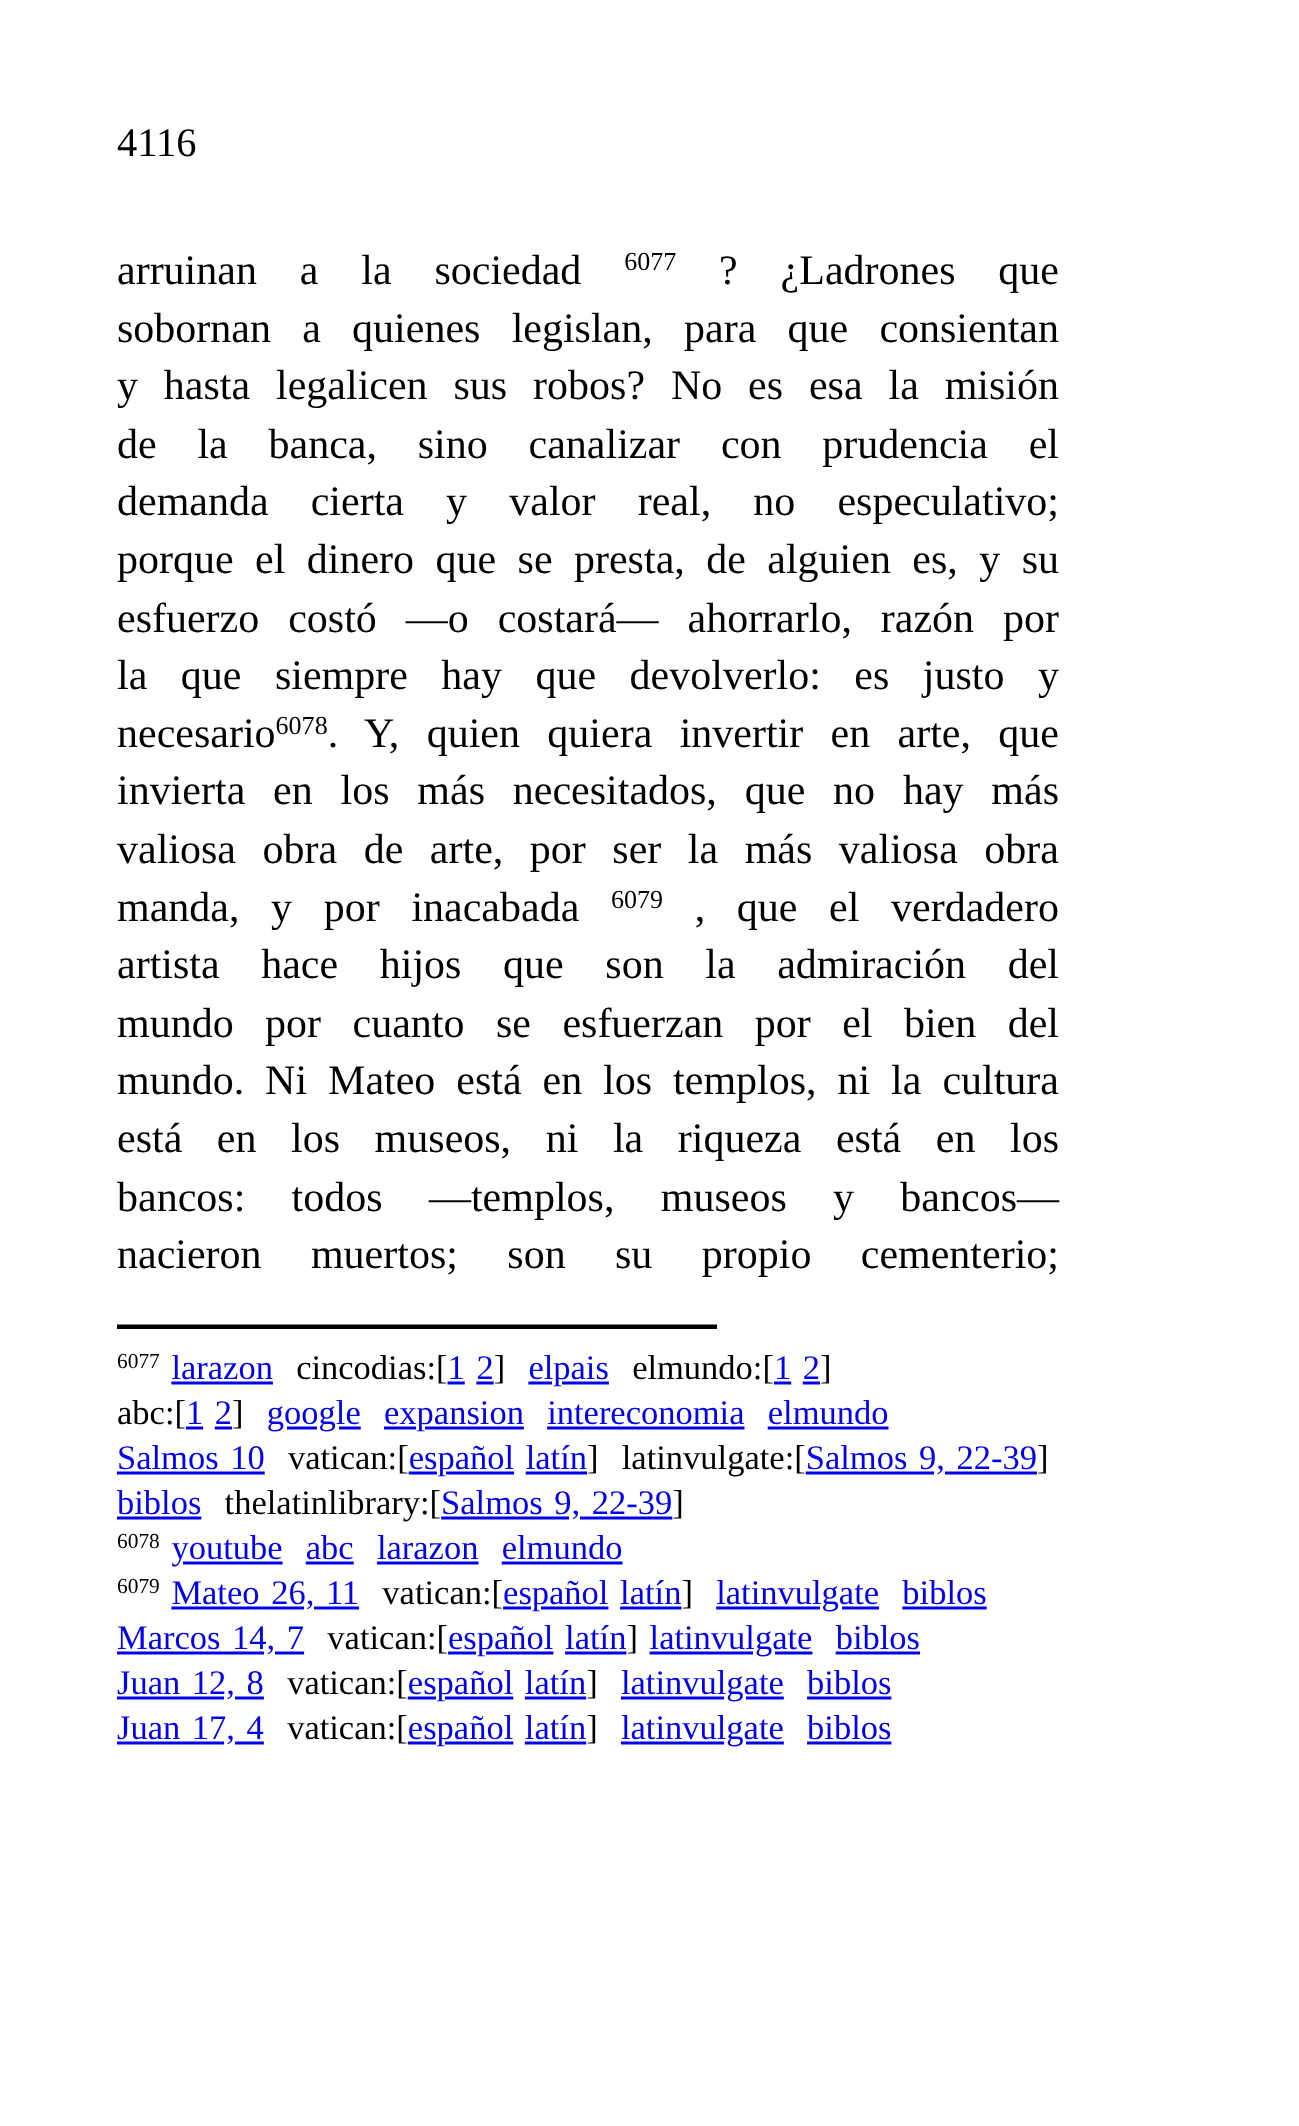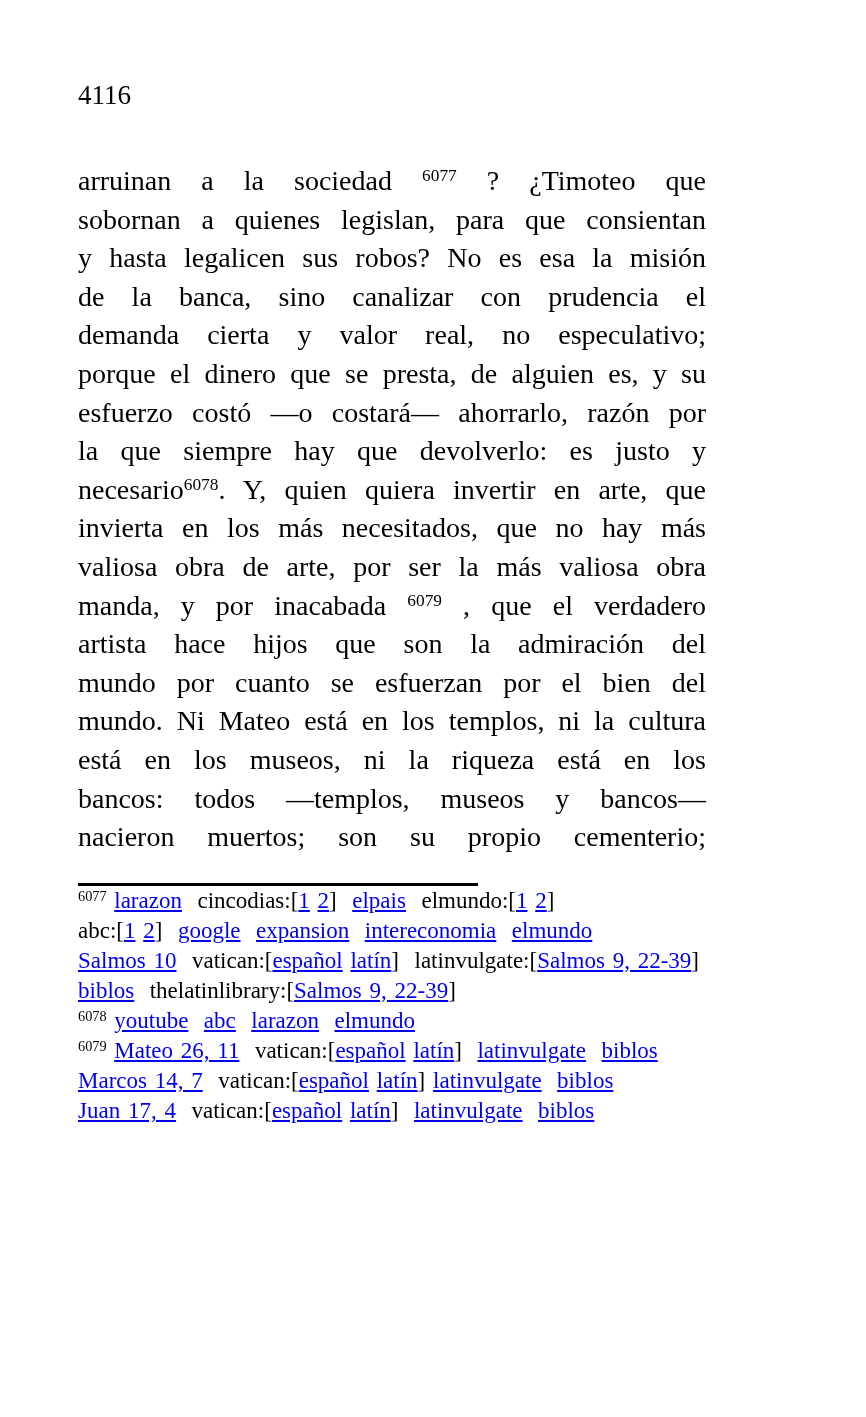--- a/index.html
+++ b/index.html
@@ -8,31 +8,31 @@
     font-family:"Liberation Serif","DejaVu Serif",serif;
     box-sizing:border-box;padding:80px 118px 0 78px;overflow:hidden;position:relative;
   }
   .page-number{font-size:27px;line-height:30px;}
   .body-text{margin-top:52px;font-size:28px;line-height:38.6px;}
   .bline{text-align:justify;text-align-last:justify;}
   .sup{
     font-size:0.62em;position:relative;top:-0.5em;vertical-align:baseline;line-height:0;
   }
   .footnote-rule{margin-top:26px;width:400px;height:3px;background:#000;}
-  .footnotes{font-size:23px;line-height:30px;word-spacing:2px;}
+  .footnotes{margin-top:11px;font-size:23px;line-height:30px;word-spacing:2px;}
   .fline{white-space:pre-wrap;}
   a.lnk{color:var(--link,#0000EE);text-decoration:underline;cursor:pointer;}
 </style>
 </head>
 <body>
 
 <div class="page">
   <div class="page-number">4116</div>
   <div class="body-text" id="body-lines">
-      <div class="bline"><span>arruinan a la sociedad </span><span class="sup">6077</span><span> ? ¿Timoteo que</span></div>
+      <div class="bline"><span>arruinan a la sociedad </span><span class="sup">6077</span><span> ? ¿Ladrones que</span></div>
       <div class="bline"><span>sobornan a quienes legislan, para que consientan</span></div>
       <div class="bline"><span>y hasta legalicen sus robos? No es esa la misión</span></div>
       <div class="bline"><span>de la banca, sino canalizar con prudencia el</span></div>
       <div class="bline"><span>demanda cierta y valor real, no especulativo;</span></div>
       <div class="bline"><span>porque el dinero que se presta, de alguien es, y su</span></div>
       <div class="bline"><span>esfuerzo costó —o costará— ahorrarlo, razón por</span></div>
       <div class="bline"><span>la que siempre hay que devolverlo: es justo y</span></div>
       <div class="bline"><span>necesario</span><span class="sup">6078</span><span>. Y, quien quiera invertir en arte, que</span></div>
       <div class="bline"><span>invierta en los más necesitados, que no hay más</span></div>
       <div class="bline"><span>valiosa obra de arte, por ser la más valiosa obra</span></div>
@@ -46,15 +46,16 @@
     </div>
   <div class="footnote-rule"></div>
   <div class="footnotes" id="footnote-lines">
       <div class="fline"><span class="sup">6077</span><span> </span><a class="lnk" href="#">larazon</a><span>  cincodias:[</span><a class="lnk" href="#">1</a><span> </span><a class="lnk" href="#">2</a><span>]  </span><a class="lnk" href="#">elpais</a><span>  elmundo:[</span><a class="lnk" href="#">1</a><span> </span><a class="lnk" href="#">2</a><span>]</span></div>
       <div class="fline"><span>abc:[</span><a class="lnk" href="#">1</a><span> </span><a class="lnk" href="#">2</a><span>]  </span><a class="lnk" href="#">google</a><span>  </span><a class="lnk" href="#">expansion</a><span>  </span><a class="lnk" href="#">intereconomia</a><span>  </span><a class="lnk" href="#">elmundo</a></div>
       <div class="fline"><a class="lnk" href="#">Salmos 10</a><span>  vatican:[</span><a class="lnk" href="#">español</a><span> </span><a class="lnk" href="#">latín</a><span>]  latinvulgate:[</span><a class="lnk" href="#">Salmos 9, 22-39</a><span>]</span></div>
       <div class="fline"><a class="lnk" href="#">biblos</a><span>  thelatinlibrary:[</span><a class="lnk" href="#">Salmos 9, 22-39</a><span>]</span></div>
       <div class="fline"><span class="sup">6078</span><span> </span><a class="lnk" href="#">youtube</a><span>  </span><a class="lnk" href="#">abc</a><span>  </span><a class="lnk" href="#">larazon</a><span>  </span><a class="lnk" href="#">elmundo</a></div>
       <div class="fline"><span class="sup">6079</span><span> </span><a class="lnk" href="#">Mateo 26, 11</a><span>  vatican:[</span><a class="lnk" href="#">español</a><span> </span><a class="lnk" href="#">latín</a><span>]  </span><a class="lnk" href="#">latinvulgate</a><span>  </span><a class="lnk" href="#">biblos</a></div>
       <div class="fline"><a class="lnk" href="#">Marcos 14, 7</a><span>  vatican:[</span><a class="lnk" href="#">español</a><span> </span><a class="lnk" href="#">latín</a><span>] </span><a class="lnk" href="#">latinvulgate</a><span>  </span><a class="lnk" href="#">biblos</a></div>
+      <div class="fline"><a class="lnk" href="#">Juan 12, 8</a><span>  vatican:[</span><a class="lnk" href="#">español</a><span> </span><a class="lnk" href="#">latín</a><span>]  </span><a class="lnk" href="#">latinvulgate</a><span>  </span><a class="lnk" href="#">biblos</a></div>
       <div class="fline"><a class="lnk" href="#">Juan 17, 4</a><span>  vatican:[</span><a class="lnk" href="#">español</a><span> </span><a class="lnk" href="#">latín</a><span>]  </span><a class="lnk" href="#">latinvulgate</a><span>  </span><a class="lnk" href="#">biblos</a></div>
     </div>
 </div>
 
 </body></html>

